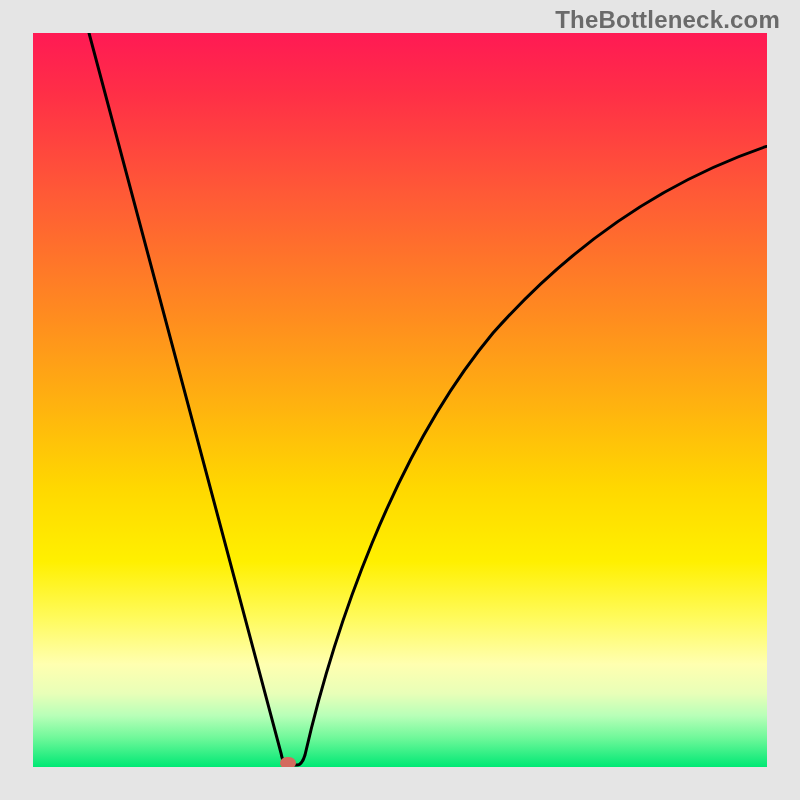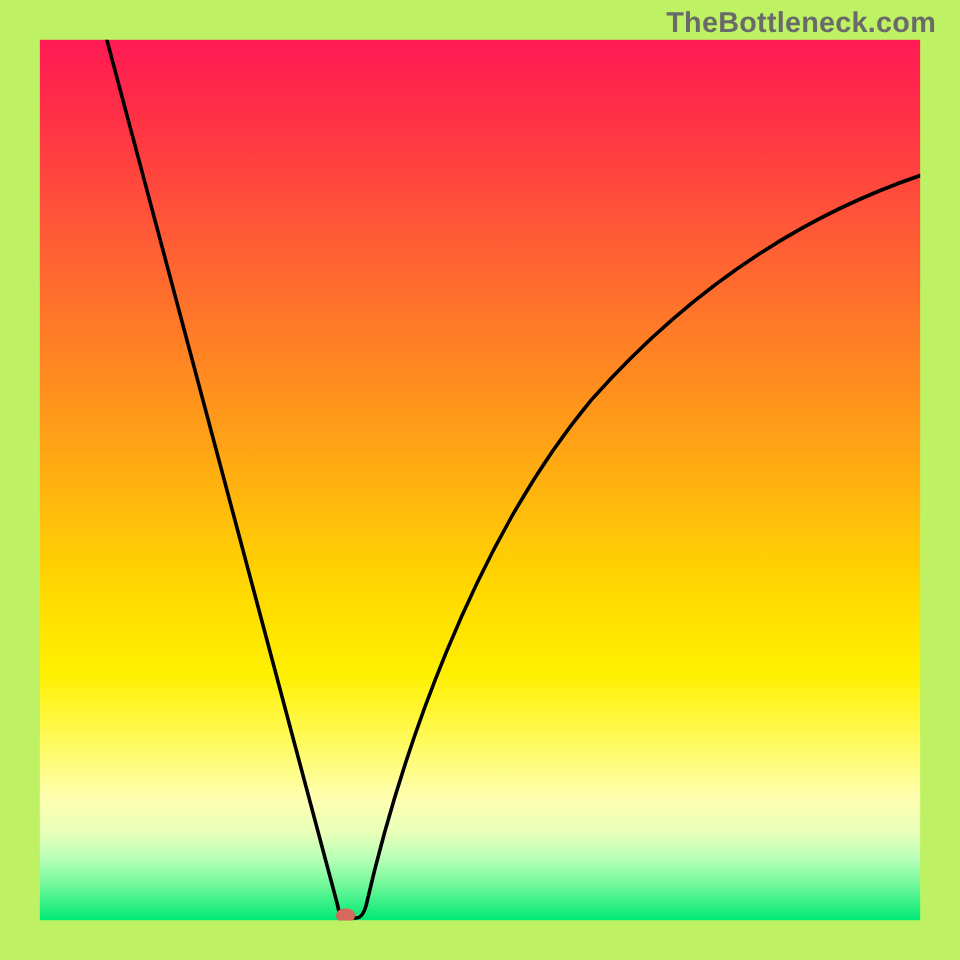--- a/index.html
+++ b/index.html
@@ -8,21 +8,21 @@
     width: 800px;
     height: 800px;
     background: #000;
     font-family: Arial, Helvetica, sans-serif;
     overflow: hidden;
   }
   .frame {
     position: absolute;
     left: 0; top: 0;
     width: 800px; height: 800px;
-    background: #bef264;
+    background: #e5e5e5;
   }
   .plot {
     position: absolute;
     left: 33px;
     top: 33px;
     width: 734px;
     height: 734px;
     overflow: hidden;
   }
   .gradient {

